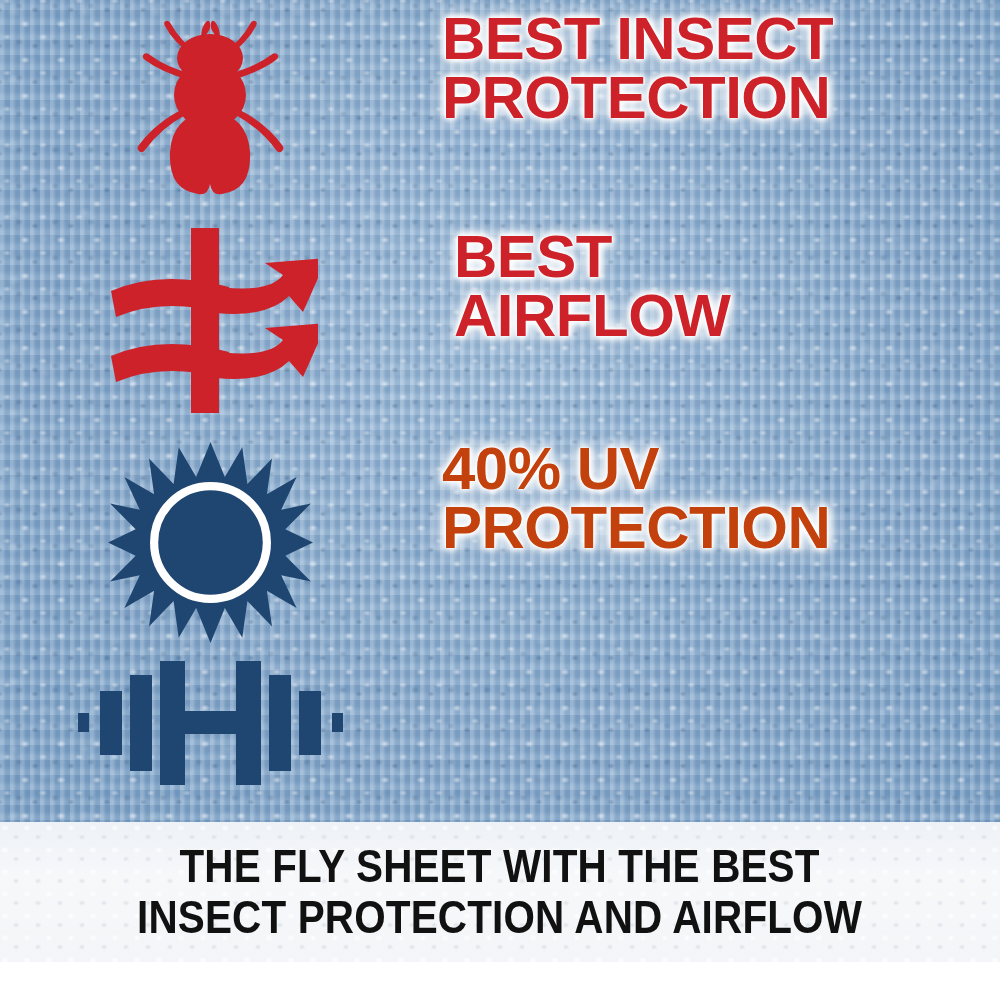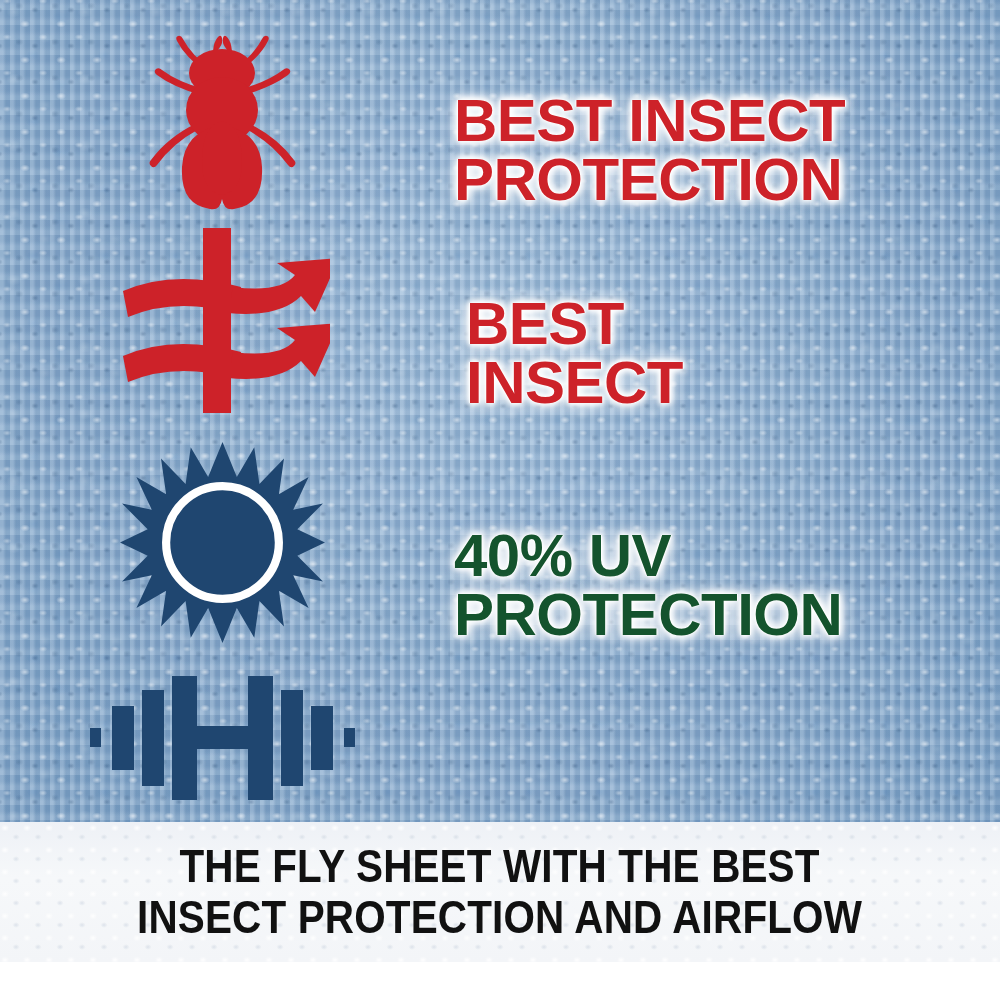--- a/index.html
+++ b/index.html
@@ -35,38 +35,38 @@
     background-image:
       radial-gradient(ellipse 11px 8px at 14px 12px, rgba(255,255,255,.38) 0%, rgba(255,255,255,0) 70%),
       radial-gradient(ellipse 10px 7px at 45px 38px, rgba(255,255,255,.30) 0%, rgba(255,255,255,0) 72%),
       radial-gradient(ellipse 9px 7px at 33px 55px, rgba(30,64,104,.20) 0%, rgba(30,64,104,0) 74%),
       radial-gradient(ellipse 12px 9px at 60px 18px, rgba(30,64,104,.16) 0%, rgba(30,64,104,0) 76%);
     background-size:71px 67px,71px 67px,71px 67px,71px 67px;
     mix-blend-mode:soft-light;opacity:.95;
   }
 
   
-  .row{position:absolute;left:12px;width:856px;display:flex;align-items:flex-end;}
+  .row{position:absolute;left:0;width:856px;display:flex;align-items:flex-start;}
   .icon-cell{width:420px;display:flex;align-items:center;justify-content:center;flex:0 0 420px;}
   .text-cell{flex:1 1 auto;padding-left:22px;}
 
   .feature-text{
     margin:0;font-weight:bold;letter-spacing:-.5px;line-height:.98;
     font-family:"Liberation Sans","DejaVu Sans",sans-serif;
   }
   .feature-text .ln{display:block;white-space:nowrap;}
   .red{
     color:#cd2229;
     text-shadow:
       0 0 6px #ffffff, 0 0 6px #ffffff, 0 0 10px #ffffff,
       0 0 14px rgba(255,255,255,.95), 0 0 20px rgba(255,255,255,.7),
       1px 0 1px rgba(255,255,255,.9), -1px 0 1px rgba(255,255,255,.9);
   }
   .navy{
-    color:#14532d;
+    color:#c2410c;
     text-shadow:
       0 0 6px #ffffff, 0 0 6px #ffffff, 0 0 11px #ffffff,
       0 0 16px rgba(255,255,255,.95), 0 0 22px rgba(255,255,255,.75),
       1px 0 1px rgba(255,255,255,.9), -1px 0 1px rgba(255,255,255,.9);
   }
 
   
   #caption-bar{
     position:absolute;left:0;top:822px;width:1000px;height:140px;
     background-color:#f2f4f7;
@@ -143,21 +143,21 @@
           <path d="M8 128 q50 -22 118 -4 l-5 26 q-62 -16 -108 4 z"></path>
           <path d="M118 124 q48 6 62 -12 l-18 -12 l62 -5 l-24 54 l-14 -16 q-22 22 -73 17 z"></path>
 
           <rect x="88" y="0" width="28" height="185"></rect>
         </g>
       </svg>
     </div>
     <div class="text-cell">
       <h2 class="feature-text red" style="font-size:60px;">
         <span class="ln">BEST</span>
-        <span class="ln">INSECT</span>
+        <span class="ln">AIRFLOW</span>
       </h2>
     </div>
   </div>
 
   <div class="row" style="top:440px;height:205px;">
     <div class="icon-cell">
       <svg width="205" height="205" viewBox="0 0 200 200">
 
         <polygon fill="#1f4670" points="
           100,2 114,36 131,7 136,43 160,18 155,53 184,36 169,68 198,62 173,87

